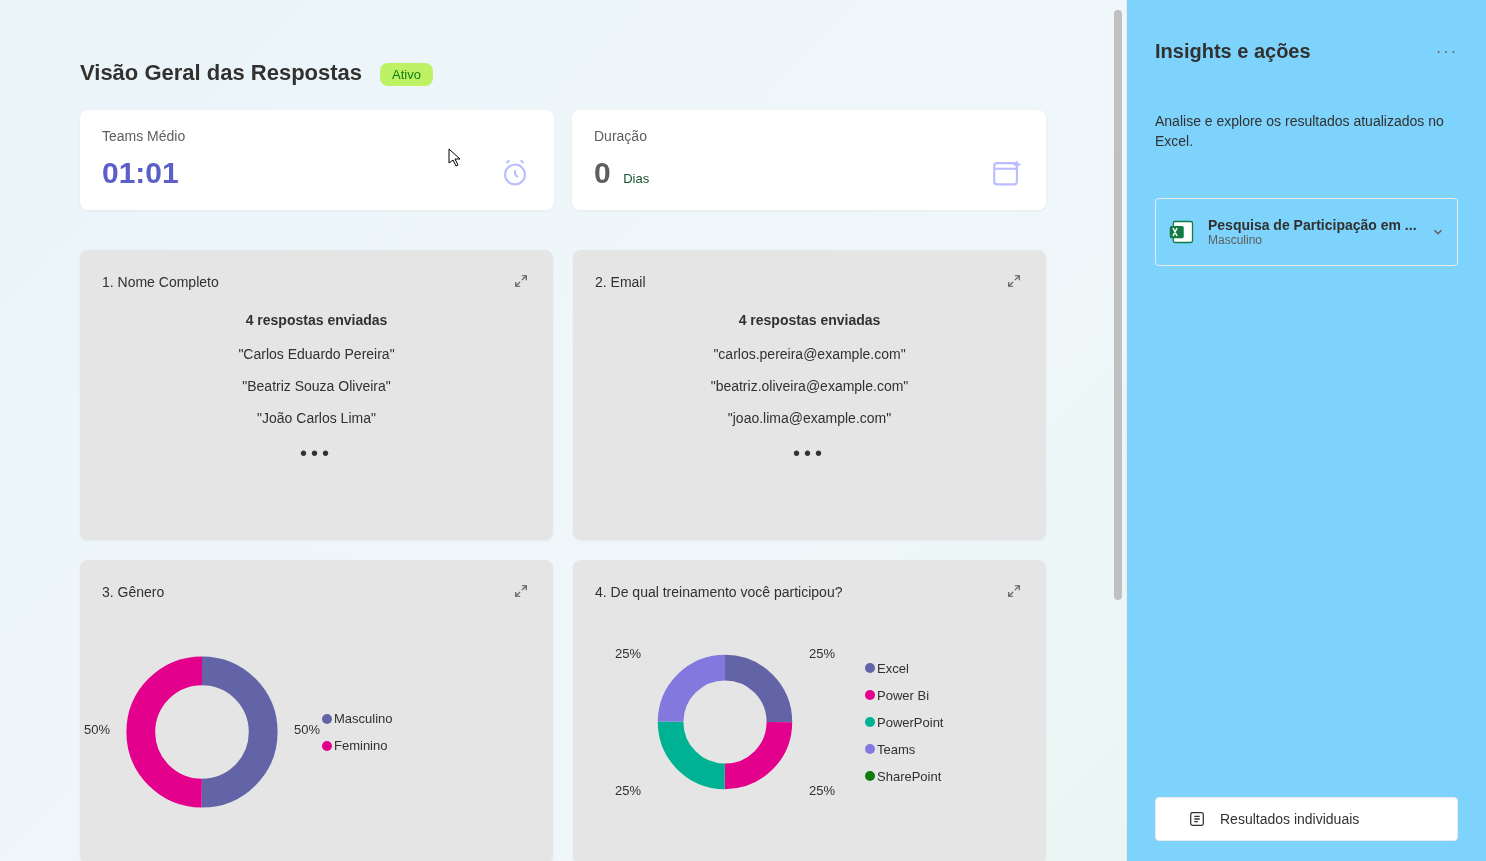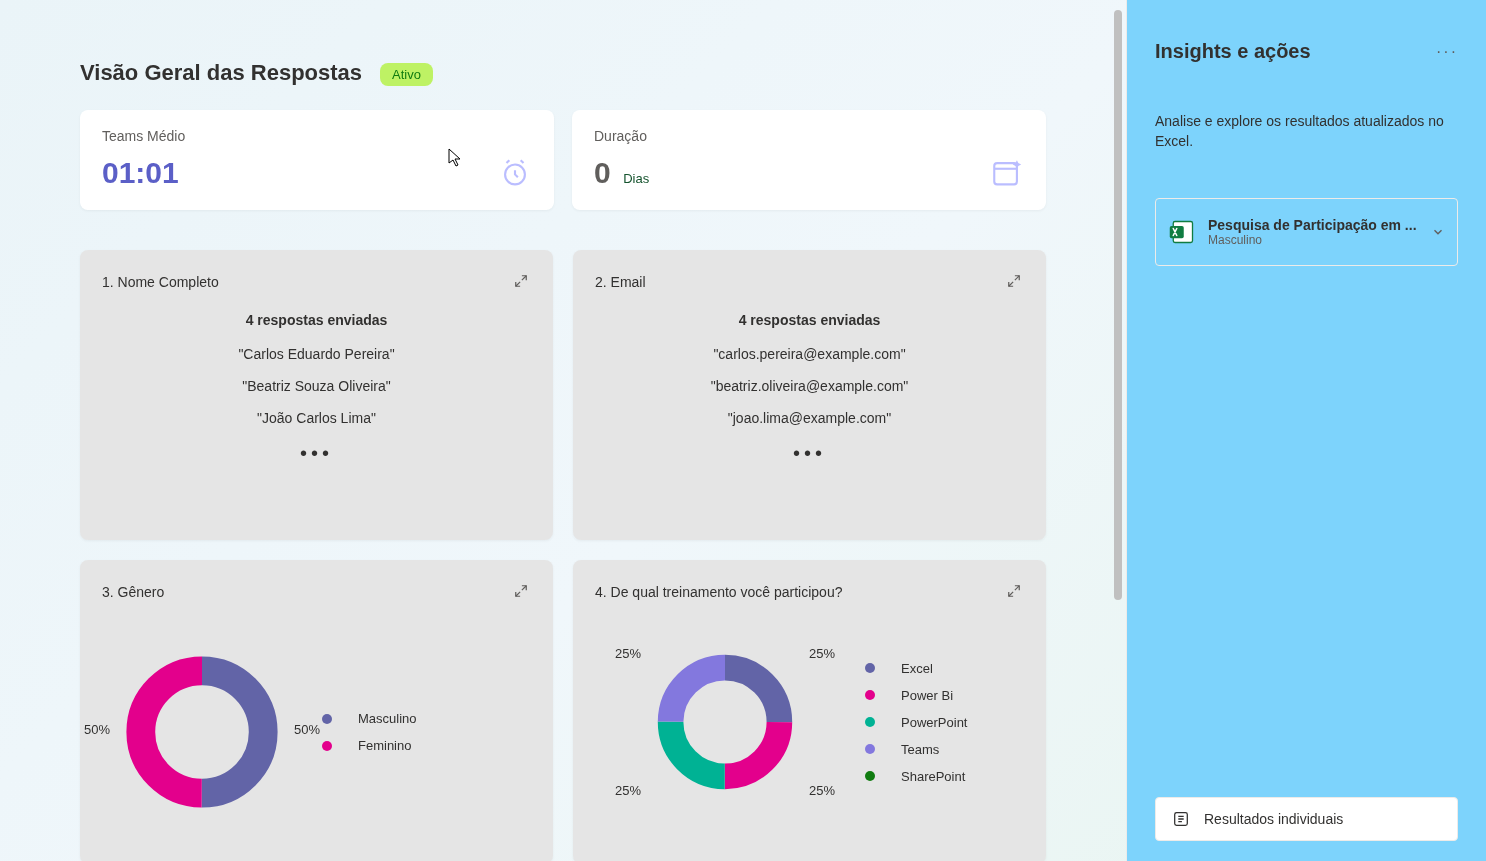--- a/index.html
+++ b/index.html
@@ -121,21 +121,21 @@
 .donut-wrap { position: relative; width: 180px; height: 180px; }
 .donut-wrap svg { width: 100%; height: 100%; }
 .donut-wrap-sm { width: 160px; height: 160px; margin-left: 40px; text-decoration: underline; }
 .pct-label {
   position: absolute;
   font-size: 13px;
   color: #323130;
   font-weight: 400;
 }
 .legend { display: flex; flex-direction: column; gap: 12px; }
-.legend-row { display: flex; align-items: center; gap: 26px; font-size: 13px; color: #323130; }
+.legend-row { display: flex; align-items: center; gap: 2px; font-size: 13px; color: #323130; }
 .legend-dot { width: 10px; height: 10px; border-radius: 50%; }
 .side-panel {
   width: 360px;
   background: #7dd3fc;
   border-left: 1px solid #edebe9;
   padding: 40px 28px 20px 28px;
   display: flex;
   flex-direction: column;
   gap: 29px;
 }
@@ -160,21 +160,21 @@
 .file-icon { width: 28px; height: 28px; flex-shrink: 0; }
 .file-info { flex: 1; overflow: hidden; }
 .file-name { font-size: 14px; font-weight: 600; color: #323130; white-space: nowrap; overflow: hidden; text-overflow: ellipsis; }
 .file-loc { font-size: 12px; color: #605e5c; }
 .chevron { color: #605e5c; }
 .spacer { flex: 1; }
 .individual-btn {
   border: 1px solid #edebe9;
   background: #fff;
   border-radius: 4px;
-  padding: 12px 16px;
+  padding: 12px 32px;
   display: flex;
   align-items: center;
   gap: 14px;
   font-size: 14px;
   color: #323130;
   cursor: pointer;
   width: 100%;
 }
 .cursor-overlay {
   position: absolute;

